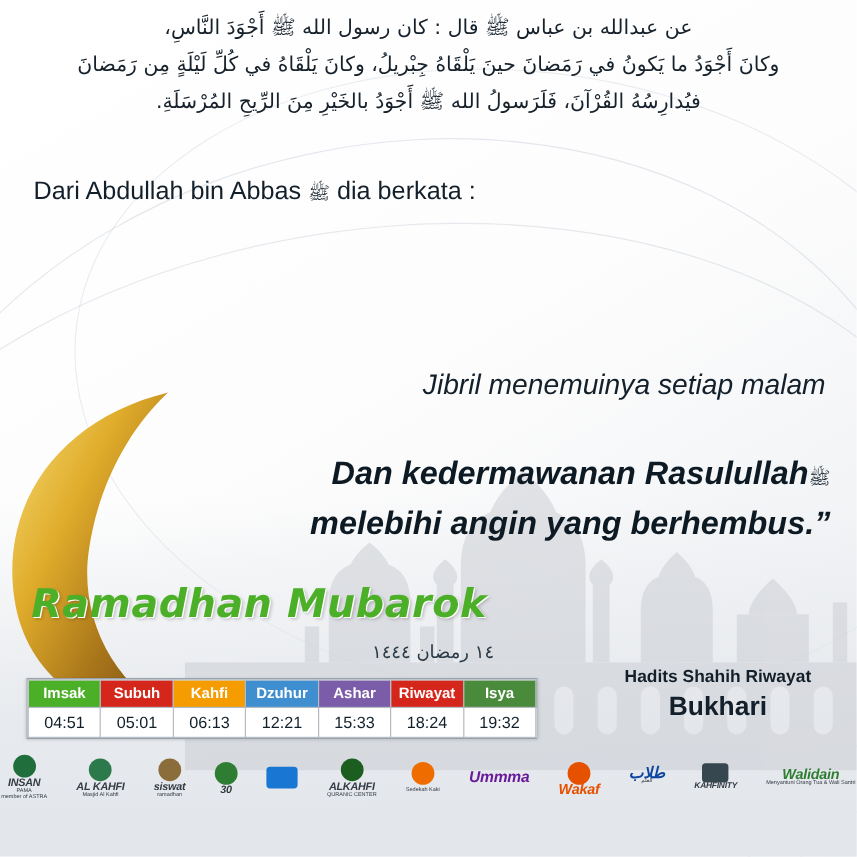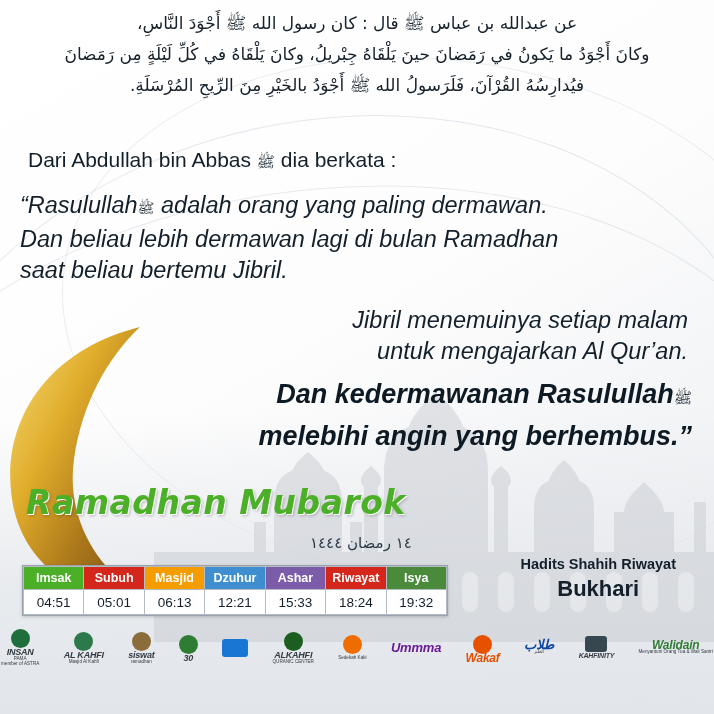--- a/index.html
+++ b/index.html
@@ -330,47 +330,40 @@
     <div>وكانَ أَجْوَدُ ما يَكونُ في رَمَضانَ حينَ يَلْقَاهُ جِبْريلُ، وكانَ يَلْقَاهُ في كُلِّ لَيْلَةٍ مِن رَمَضانَ</div>
     <div>فيُدارِسُهُ القُرْآنَ، فَلَرَسولُ الله ﷺ أَجْوَدُ بالخَيْرِ مِنَ الرِّيحِ المُرْسَلَةِ.</div>
   </div>
 
   <div class="trans-intro">
     <span>Dari Abdullah bin Abbas</span>
     <span class="ar">ﷺ</span>
     <span>dia berkata :</span>
   </div>
 
-  <div class="quote-1">
-    <span>“Rasulullah</span><span class="ar-pbuh">ﷺ</span>
-    <span>adalah orang yang paling dermawan.</span><br>
-    <span>Dan beliau lebih dermawan lagi di bulan Ramadhan</span><br>
-    <span>saat beliau bertemu Jibril.</span>
-  </div>
 
   <div class="quote-2">
     <span>Jibril menemuinya setiap malam</span><br>
-    <span>untuk mengajarkan Al Qur’an.</span>
   </div>
 
   <div class="quote-3">
     <span>Dan kedermawanan Rasulullah</span><span class="ar-pbuh">ﷺ</span><br>
     <span>melebihi angin yang berhembus.”</span>
   </div>
 
   <div class="ramadhan-title">Ramadhan Mubarok</div>
   <div class="date-hijri">١٤ رمضان ١٤٤٤</div>
 
   <div class="table-wrap">
     <table class="prayer">
       <thead>
         <tr>
           <th style="background: rgb(76, 175, 40);">Imsak</th>
           <th style="background: rgb(212, 38, 26);">Subuh</th>
-          <th style="background: rgb(245, 156, 0);">Masjid</th>
+          <th style="background: rgb(245, 156, 0);">Kahfi</th>
           <th style="background: rgb(63, 143, 208);">Dzuhur</th>
           <th style="background: rgb(122, 92, 168);">Ashar</th>
           <th style="background: rgb(212, 38, 26);">Riwayat</th>
           <th style="background: rgb(74, 139, 59);">Isya</th>
         </tr>
       </thead>
       <tbody>
         <tr>
           <td>04:51</td>
           <td>05:01</td>

